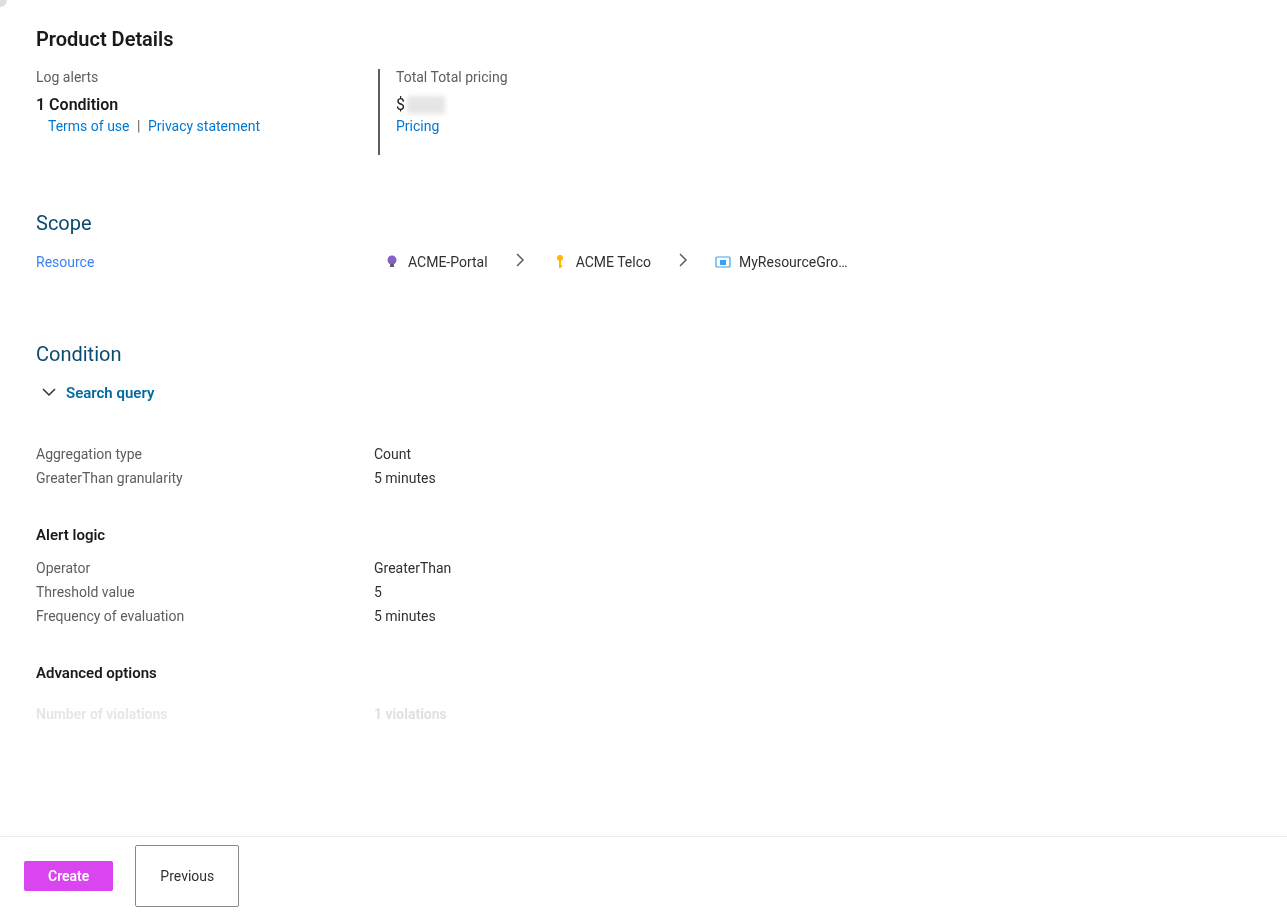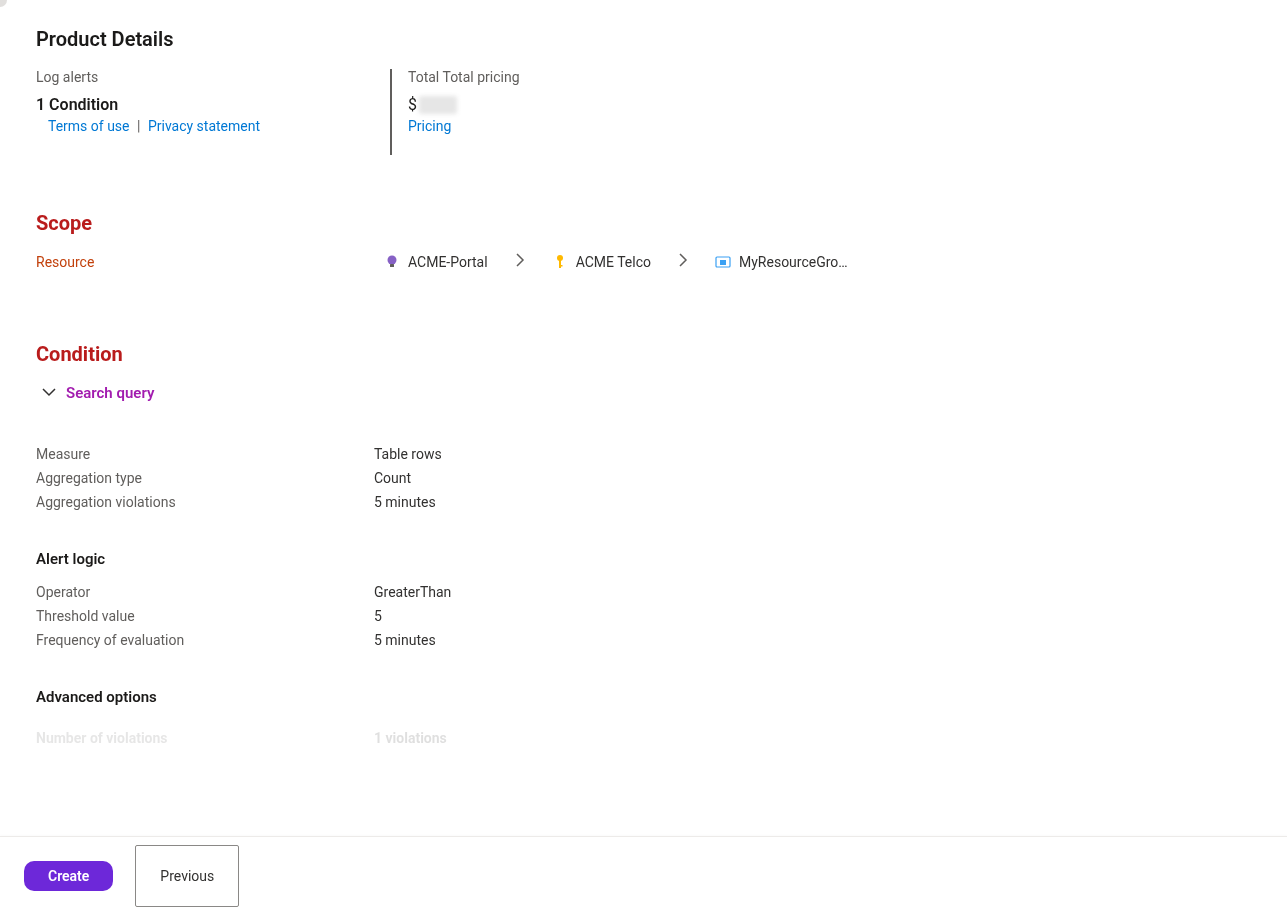--- a/index.html
+++ b/index.html
@@ -30,21 +30,21 @@
     }
     h2.page-title {
       font-size: 20px;
       font-weight: 600;
       color: #1b1a19;
       margin-top: 27px;
       margin-bottom: 18px;
     }
     .product-row {
       display: flex;
-      gap: 16px;
+      gap: 4px;
     }
     .product-col-left {
       width: 338px;
     }
     .product-col-right {
       border-left: 2px solid #605e5c;
       padding-left: 16px;
       min-height: 86px;
     }
     .log-alerts {
@@ -81,32 +81,32 @@
       display: inline-block;
       width: 38px;
       height: 18px;
       background: #e6e6e6;
       filter: blur(2px);
       border-radius: 2px;
       margin-left: 2px;
     }
     h2.section {
       font-size: 20px;
-      font-weight: 700;
-      color: #b91c1c;
+      font-weight: 400;
+      color: #0c4a6e;
       margin-top: 56px;
       margin-bottom: 18px;
     }
     .scope-row {
       display: flex;
       align-items: center;
     }
     .scope-label {
       width: 348px;
-      color: #c2410c;
+      color: #3b82f6;
       font-size: 14px;
     }
     .breadcrumbs {
       display: flex;
       align-items: center;
       gap: 3px;
     }
     .bc-item {
       display: flex;
       align-items: center;
@@ -128,21 +128,21 @@
     .search-query-toggle {
       display: flex;
       align-items: center;
       gap: 10px;
       margin-top: 18px;
       margin-left: 6px;
       cursor: pointer;
     }
     .search-query-toggle .chev { color: #323130; }
     .search-query-toggle .label {
-      color: #a21caf;
+      color: #0369a1;
       font-weight: 600;
       font-size: 15px;
     }
     .kv-block {
       margin-top: 40px;
     }
     .kv-row {
       display: flex;
       padding: 4px 0;
     }
@@ -170,24 +170,24 @@
       height: 79px;
       border-top: 1px solid #edebe9;
       background: #ffffff;
       display: flex;
       align-items: center;
       padding-left: 24px;
       gap: 22px;
       box-shadow: 0 -1px 2px rgba(0,0,0,0.02);
     }
     button.primary {
-      background: #6d28d9;
+      background: #d946ef;
       color: #ffffff;
       border: none;
-      border-radius: 10px;
+      border-radius: 2px;
       padding: 7px 24px;
       font-size: 14px;
       font-weight: 600;
       cursor: pointer;
       font-family: inherit;
     }
     button.secondary {
       background: #ffffff;
       color: #323130;
       border: 1px solid #8a8886;
@@ -281,29 +281,25 @@
     <span class="chev">
       <svg class="chev-svg" viewBox="0 0 14 8">
           <path d="M1 1 L7 7 L13 1" fill="none" stroke="#323130" stroke-width="1.5"></path>
         </svg>
     </span>
     <span class="label">Search query</span>
   </div>
 
   <div class="kv-block">
     <div class="kv-row">
-      <div class="kv-key">Measure</div>
-      <div class="kv-val">Table rows</div>
-    </div>
-    <div class="kv-row">
       <div class="kv-key">Aggregation type</div>
       <div class="kv-val">Count</div>
     </div>
     <div class="kv-row">
-      <div class="kv-key">Aggregation violations</div>
+      <div class="kv-key">GreaterThan granularity</div>
       <div class="kv-val">5 minutes</div>
     </div>
   </div>
 
   <h3 class="subsection">Alert logic</h3>
   <div>
     <div class="kv-row">
       <div class="kv-key">Operator</div>
       <div class="kv-val">GreaterThan</div>
     </div>

